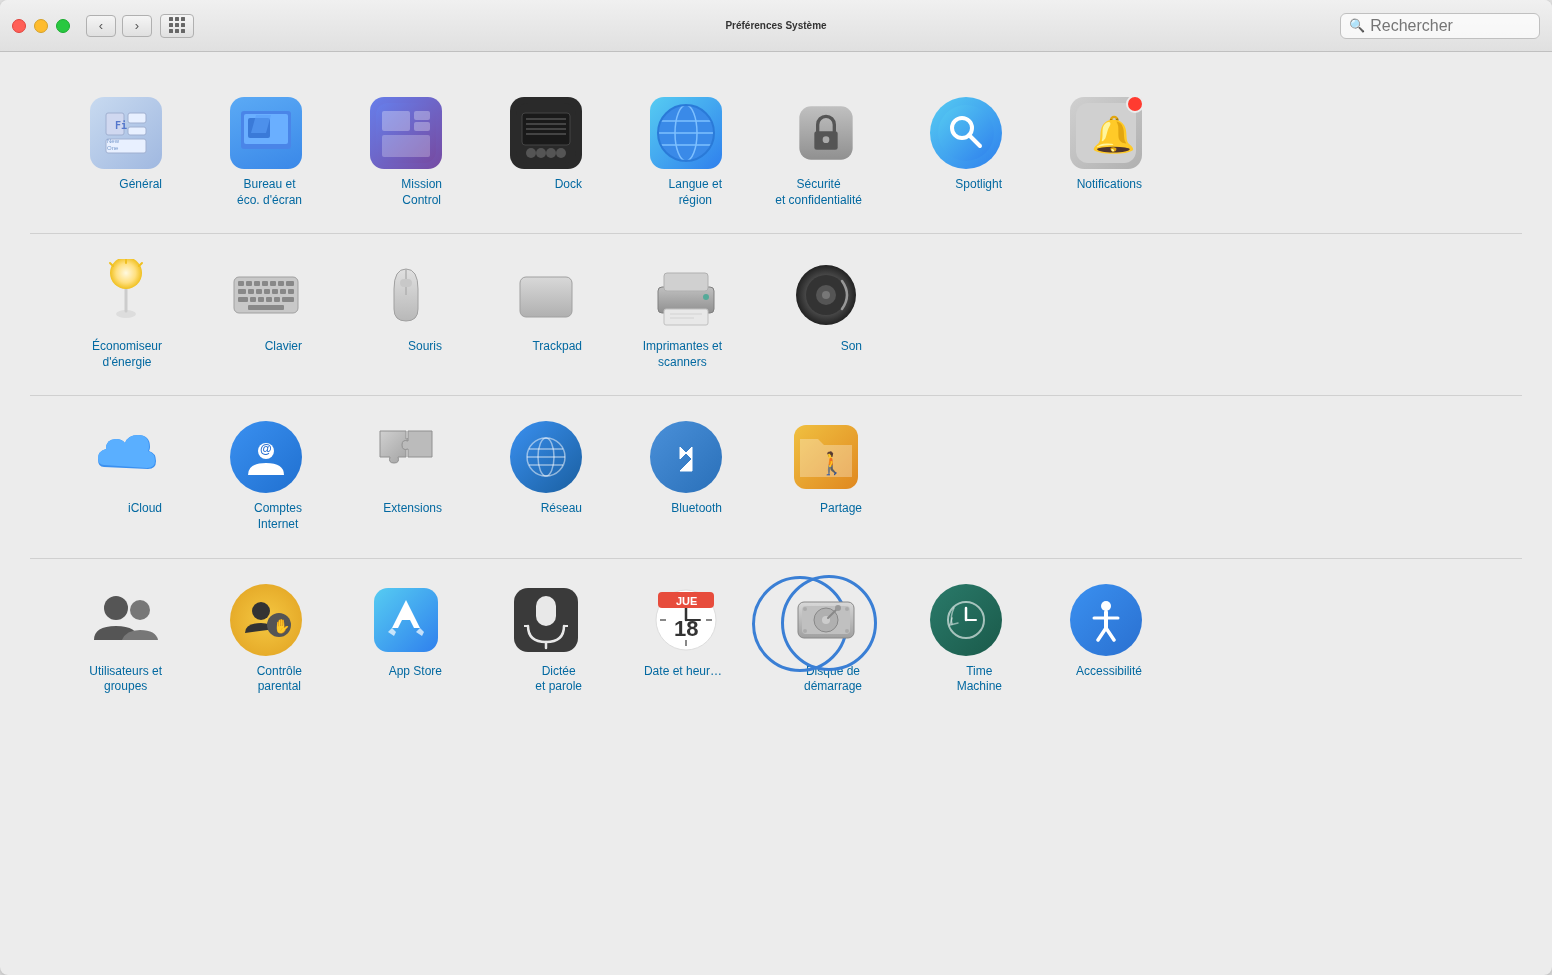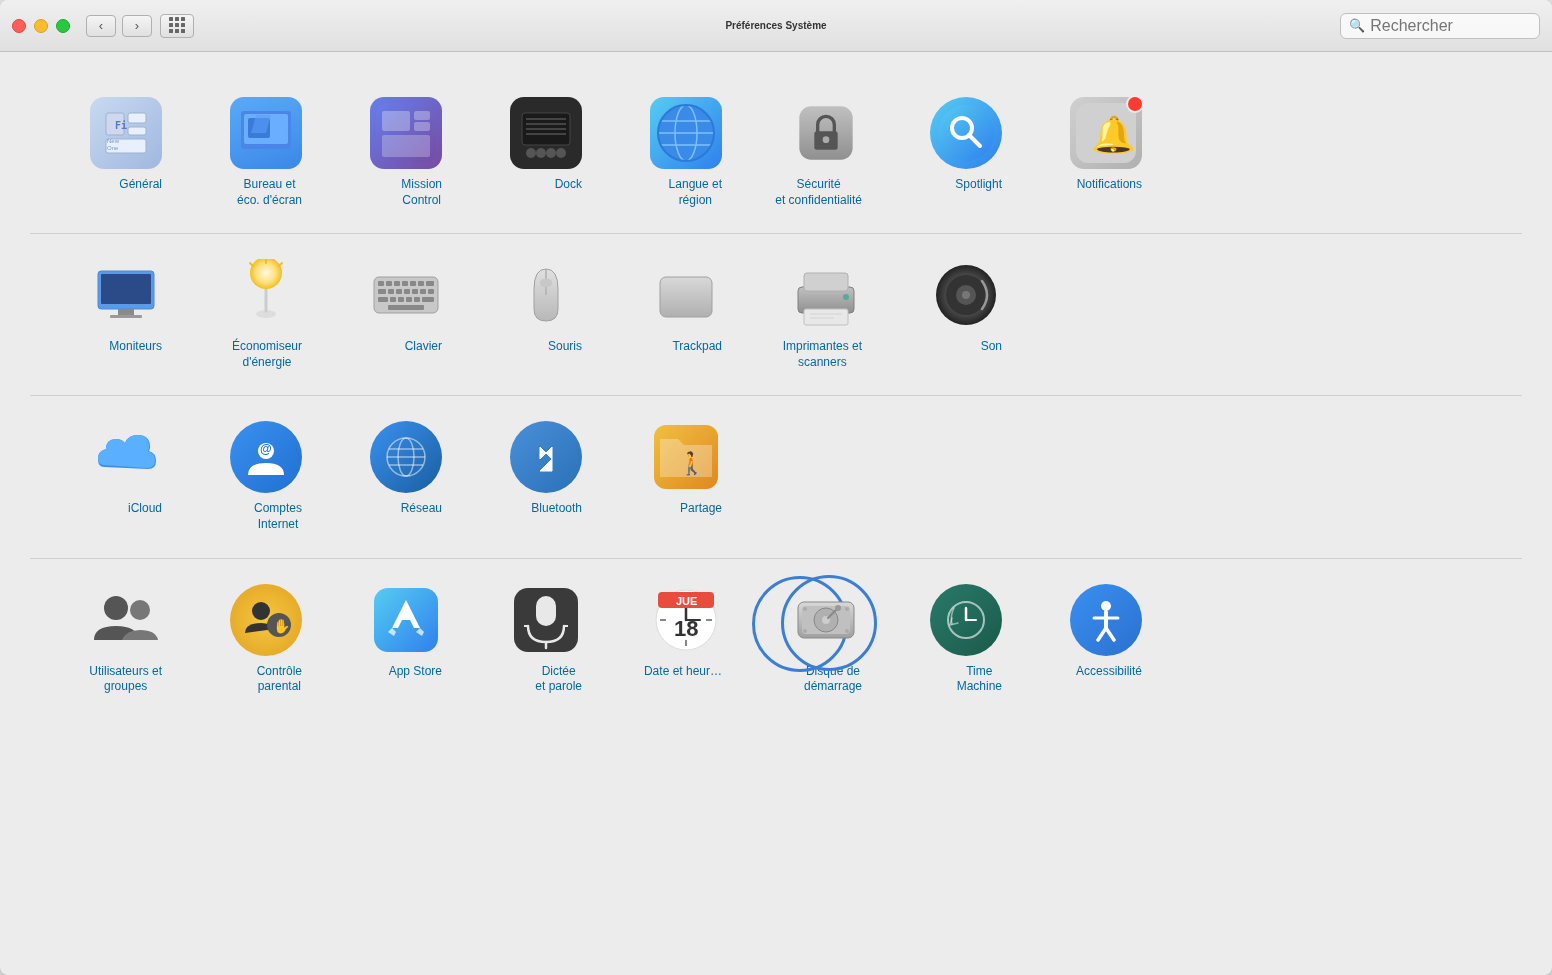--- a/index.html
+++ b/index.html
@@ -581,31 +581,20 @@
           </div>
           <span class="pref-label">Notifications</span>
         </div>
 
       </div>
     </div>
 
     <div class="section">
       <div class="items-row">
 
-        <div class="pref-item">
-          <div class="pref-icon">
-            <svg width="72" height="72" viewBox="0 0 72 72">
-              <rect x="8" y="12" width="56" height="38" rx="3" fill="#5a9ae8" stroke="#4a8ad8" stroke-width="1"></rect>
-              <rect x="11" y="15" width="50" height="30" rx="1" fill="#2a4a88"></rect>
-              <rect x="28" y="50" width="16" height="6" fill="#8a8a8a"></rect>
-              <rect x="20" y="56" width="32" height="3" rx="1" fill="#9a9a9a"></rect>
-            </svg>
-          </div>
-          <span class="pref-label">Moniteurs</span>
-        </div>
 
         <div class="pref-item">
           <div class="pref-icon">
             <svg width="72" height="72" viewBox="0 0 72 72">
               <ellipse cx="36" cy="55" rx="10" ry="4" fill="#ddd"></ellipse>
               <path d="M36 52 L36 18" stroke="#ccc" stroke-width="3" stroke-linecap="round"></path>
               <circle cx="36" cy="14" r="16" fill="url(#ecograd)"></circle>
               <defs>
                 <radialGradient id="ecograd">
                   <stop offset="0%" stop-color="#fff9e0"></stop>
@@ -747,20 +736,36 @@
               <svg width="44" height="44" viewBox="0 0 44 44">
                 <circle cx="22" cy="16" r="8" fill="white"></circle>
                 <path d="M4 40 Q4 28 22 28 Q40 28 40 40" fill="white"></path>
                 <text x="16" y="18" font-size="12" fill="#2a70d0" font-weight="bold">@</text>
               </svg>
             </div>
           </div>
           <span class="pref-label">Comptes<br>Internet</span>
         </div>
 
+        <div class="pref-item">
+          <div class="pref-icon">
+            <svg width="72" height="72" viewBox="0 0 72 72">
+              <defs>
+                <linearGradient id="extgrad" x1="0" y1="0" x2="1" y2="1">
+                  <stop offset="0%" stop-color="#d0d0d0"></stop>
+                  <stop offset="100%" stop-color="#a0a0a0"></stop>
+                </linearGradient>
+              </defs>
+
+              <path d="M10 10 L36 10 L36 18 Q42 16 42 22 Q42 28 36 26 L36 36 L28 36 Q30 42 24 42 Q18 42 20 36 L10 36 Z" fill="url(#extgrad)" stroke="#909090" stroke-width="1"></path>
+              <path d="M38 36 L38 28 Q32 30 32 24 Q32 18 38 20 L38 10 L62 10 L62 36 Z" fill="#bbb" stroke="#909090" stroke-width="1"></path>
+            </svg>
+          </div>
+          <span class="pref-label">Extensions</span>
+        </div>
 
         <div class="pref-item">
           <div class="pref-icon">
             <div class="icon-reseau">
               <svg width="44" height="44" viewBox="0 0 44 44">
                 <circle cx="22" cy="22" r="19" fill="none" stroke="rgba(255,255,255,0.5)" stroke-width="1.5"></circle>
                 <ellipse cx="22" cy="22" rx="8" ry="19" fill="none" stroke="rgba(255,255,255,0.5)" stroke-width="1.5"></ellipse>
                 <line x1="3" y1="22" x2="41" y2="22" stroke="rgba(255,255,255,0.5)" stroke-width="1.5"></line>
                 <line x1="5" y1="14" x2="39" y2="14" stroke="rgba(255,255,255,0.5)" stroke-width="1.5"></line>
                 <line x1="5" y1="30" x2="39" y2="30" stroke="rgba(255,255,255,0.5)" stroke-width="1.5"></line>

